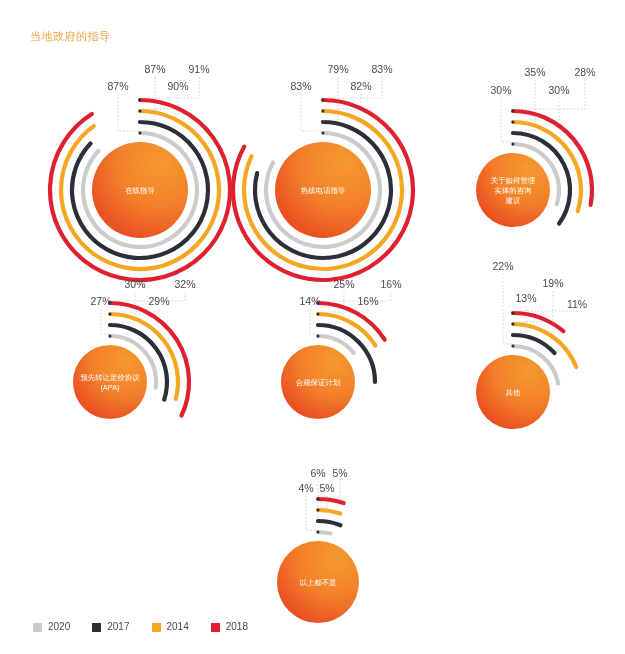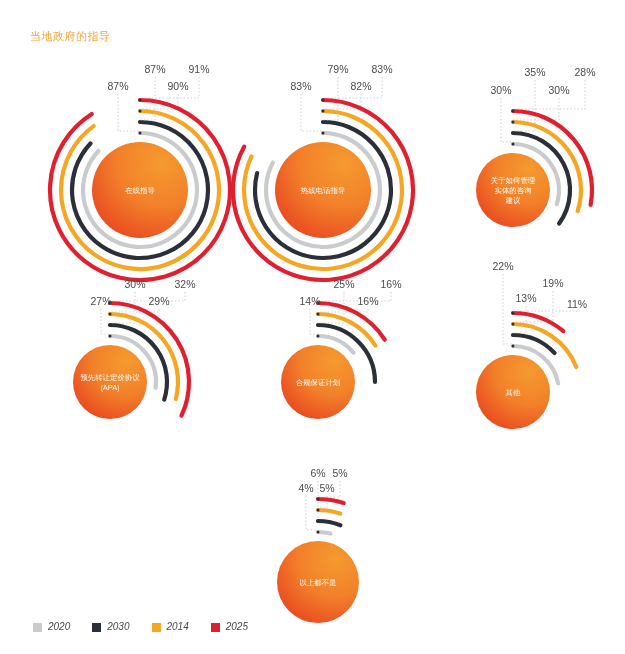--- a/index.html
+++ b/index.html
@@ -38,21 +38,20 @@
     text-anchor:middle;
   }
   .leader{ stroke:#bdbdbd; stroke-width:.7; stroke-dasharray:1.6 1.9; fill:none; }
   .startdot{ fill:#2b2f38; }
   #legend{
     position:absolute;
     left:33px; top:622px;
     display:flex;
     align-items:center;
     gap:0px;
-    font-style:italic;
   }
   .legend-item{
     display:flex;
     align-items:center;
     margin-right:22px;
   }
   .legend-swatch{
     width:9px;height:9px;
     margin-right:6px;
     display:inline-block;
@@ -222,23 +221,23 @@
   </svg>
 </div>
 
 <div id="legend">
     <div class="legend-item">
       <span class="legend-swatch" style="background: rgb(201, 203, 205);"></span>
       <span class="legend-text">2020</span>
     </div>
     <div class="legend-item">
       <span class="legend-swatch" style="background: rgb(43, 47, 56);"></span>
-      <span class="legend-text">2030</span>
+      <span class="legend-text">2017</span>
     </div>
     <div class="legend-item">
       <span class="legend-swatch" style="background: rgb(245, 166, 35);"></span>
       <span class="legend-text">2014</span>
     </div>
     <div class="legend-item">
       <span class="legend-swatch" style="background: rgb(224, 32, 46);"></span>
-      <span class="legend-text">2025</span>
+      <span class="legend-text">2018</span>
     </div>
   </div>
 
 </body></html>

